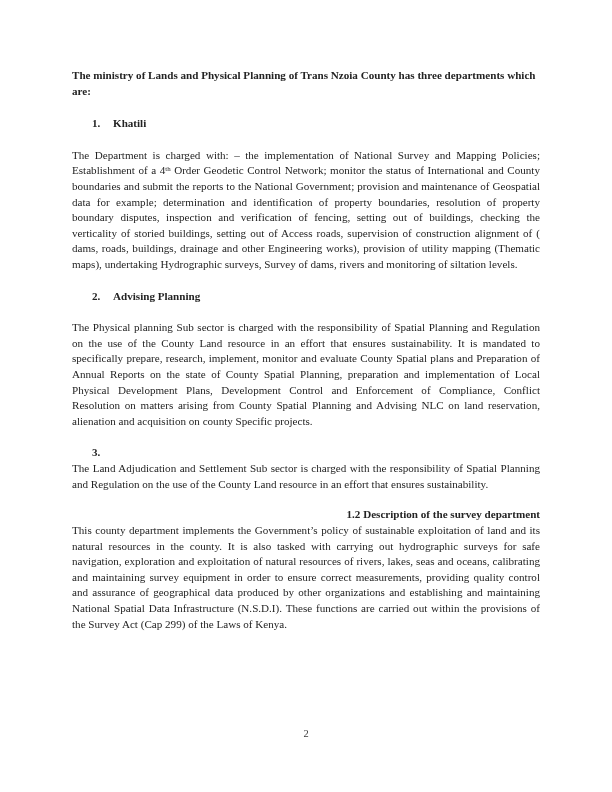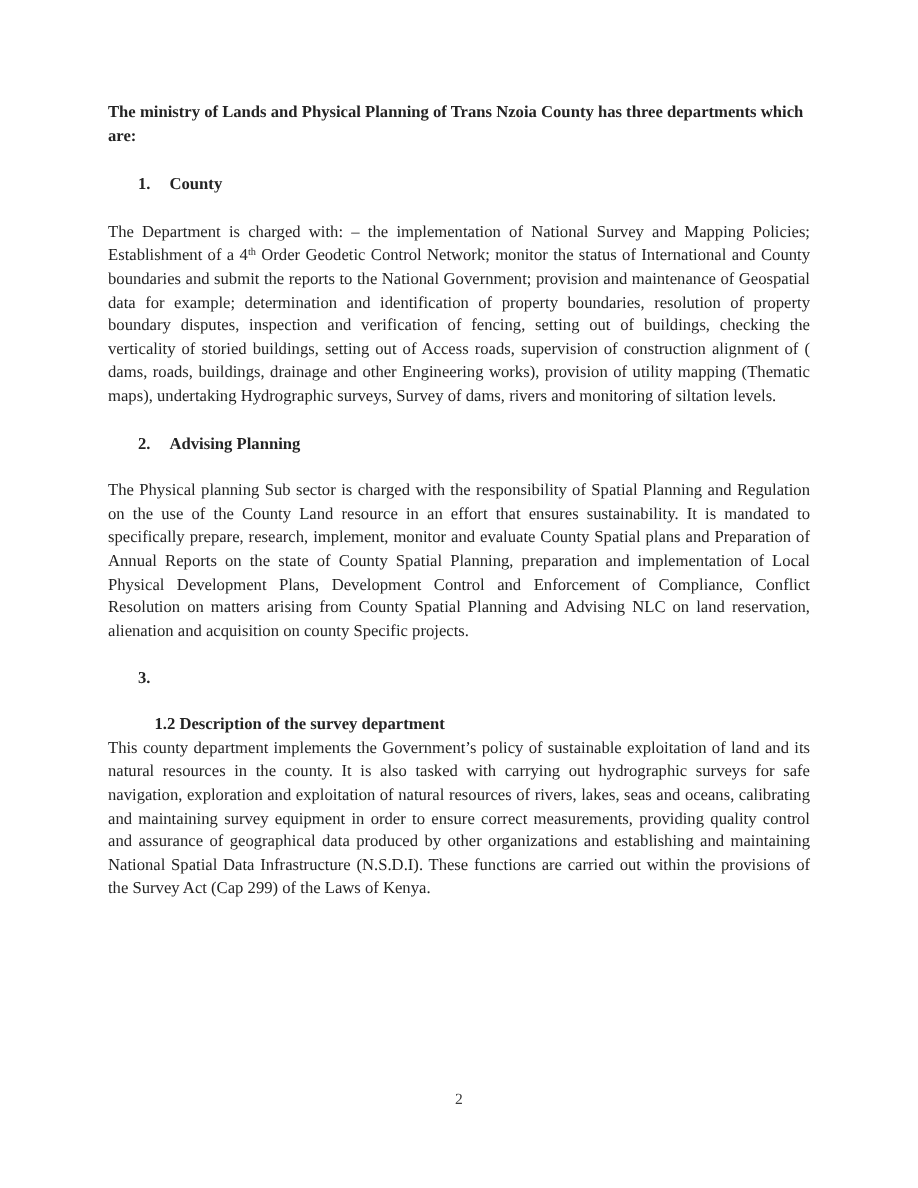--- a/index.html
+++ b/index.html
@@ -65,20 +65,21 @@
     text-justify: inter-word;
     margin: 0;
     hyphens: none;
   }
 
   .sub-head {
     font-size: 11.1px;
     font-weight: bold;
     line-height: 15.6px;
     margin: 0 0 0 31px;
+    text-align: right;
   }
 
   .sp-17 { height: 17px; }
   .sp-16 { height: 16px; }
   .sp-15 { height: 15px; }
 
   sup {
     font-size: 0.62em;
     vertical-align: 0.42em;
     line-height: 0;
@@ -100,21 +101,21 @@
 
 <div class="page">
   <div class="content">
 
     <div class="lead">The ministry of Lands and Physical Planning of Trans Nzoia County has three departments which are:</div>
 
     <div class="sp-17"></div>
 
     <div class="ol-item">
       <span class="num">1.</span>
-      <span>County</span>
+      <span>Khatili</span>
     </div>
 
     <div class="sp-16"></div>
 
     <p class="body"><span>The Department is charged with: – the implementation of National Survey and Mapping Policies; Establishment of a 4</span><sup>th</sup><span> Order Geodetic Control Network; monitor the status of International and County boundaries and submit the reports to the National Government; provision and maintenance of   Geospatial data for example; determination and identification of property boundaries, resolution of property boundary disputes, inspection and verification of fencing, setting out of buildings, checking the verticality of storied buildings, setting out of Access roads, supervision of construction alignment  of ( dams, roads, buildings, drainage and other Engineering works),  provision of utility mapping (Thematic maps), undertaking Hydrographic surveys, Survey of dams, rivers and monitoring of siltation levels.</span></p>
 
     <div class="sp-16"></div>
 
     <div class="ol-item">
       <span class="num">2.</span>
@@ -126,20 +127,21 @@
     <p class="body">The Physical planning Sub sector is charged with the responsibility of Spatial Planning and Regulation on the use of the County Land resource in an effort that ensures sustainability. It is mandated to specifically prepare, research, implement, monitor and evaluate County Spatial plans and Preparation of Annual Reports on the state of County Spatial Planning, preparation and implementation of Local Physical Development Plans, Development Control and Enforcement of Compliance, Conflict Resolution on matters arising from County Spatial Planning and Advising NLC on land reservation, alienation and acquisition on county Specific projects.</p>
 
     <div class="sp-16"></div>
 
     <div class="ol-item">
       <span class="num">3.</span>
     </div>
 
     <div class="sp-16"></div>
 
+    <p class="body">The Land Adjudication and Settlement Sub sector is charged with the responsibility of Spatial Planning and Regulation on the use of the County Land resource in an effort that ensures sustainability.</p>
 
     <div class="sp-15"></div>
 
     <div class="sub-head">1.2 Description of the survey department</div>
 
 
     <p class="body">This county department implements the Government’s policy of sustainable exploitation of land and its natural resources in the county. It is also tasked with carrying out hydrographic surveys for safe navigation, exploration and exploitation of natural resources of rivers, lakes, seas and oceans, calibrating and maintaining survey equipment in order to ensure correct measurements, providing quality control and assurance of geographical data produced by other organizations and establishing and maintaining National Spatial Data Infrastructure (N.S.D.I). These functions are carried out within the provisions of the Survey Act (Cap 299) of the Laws of Kenya.</p>
 
   </div>
 

